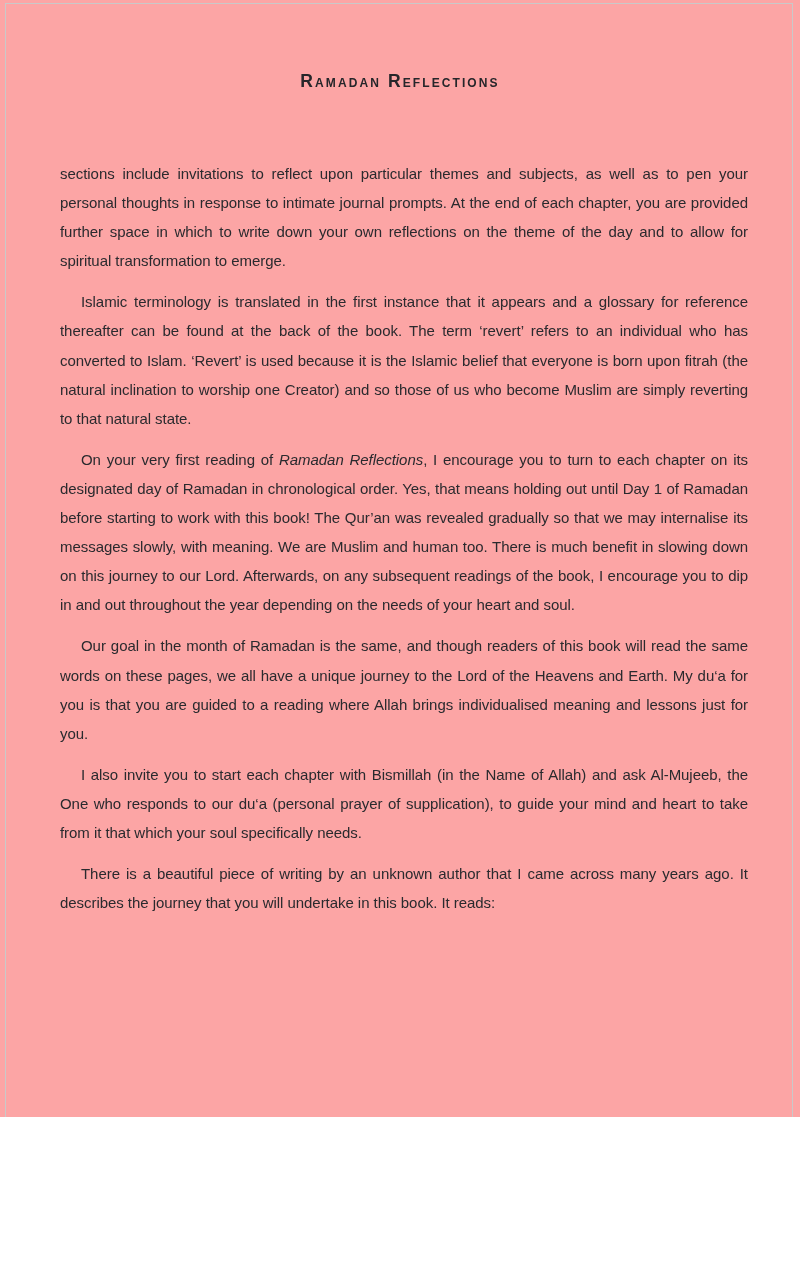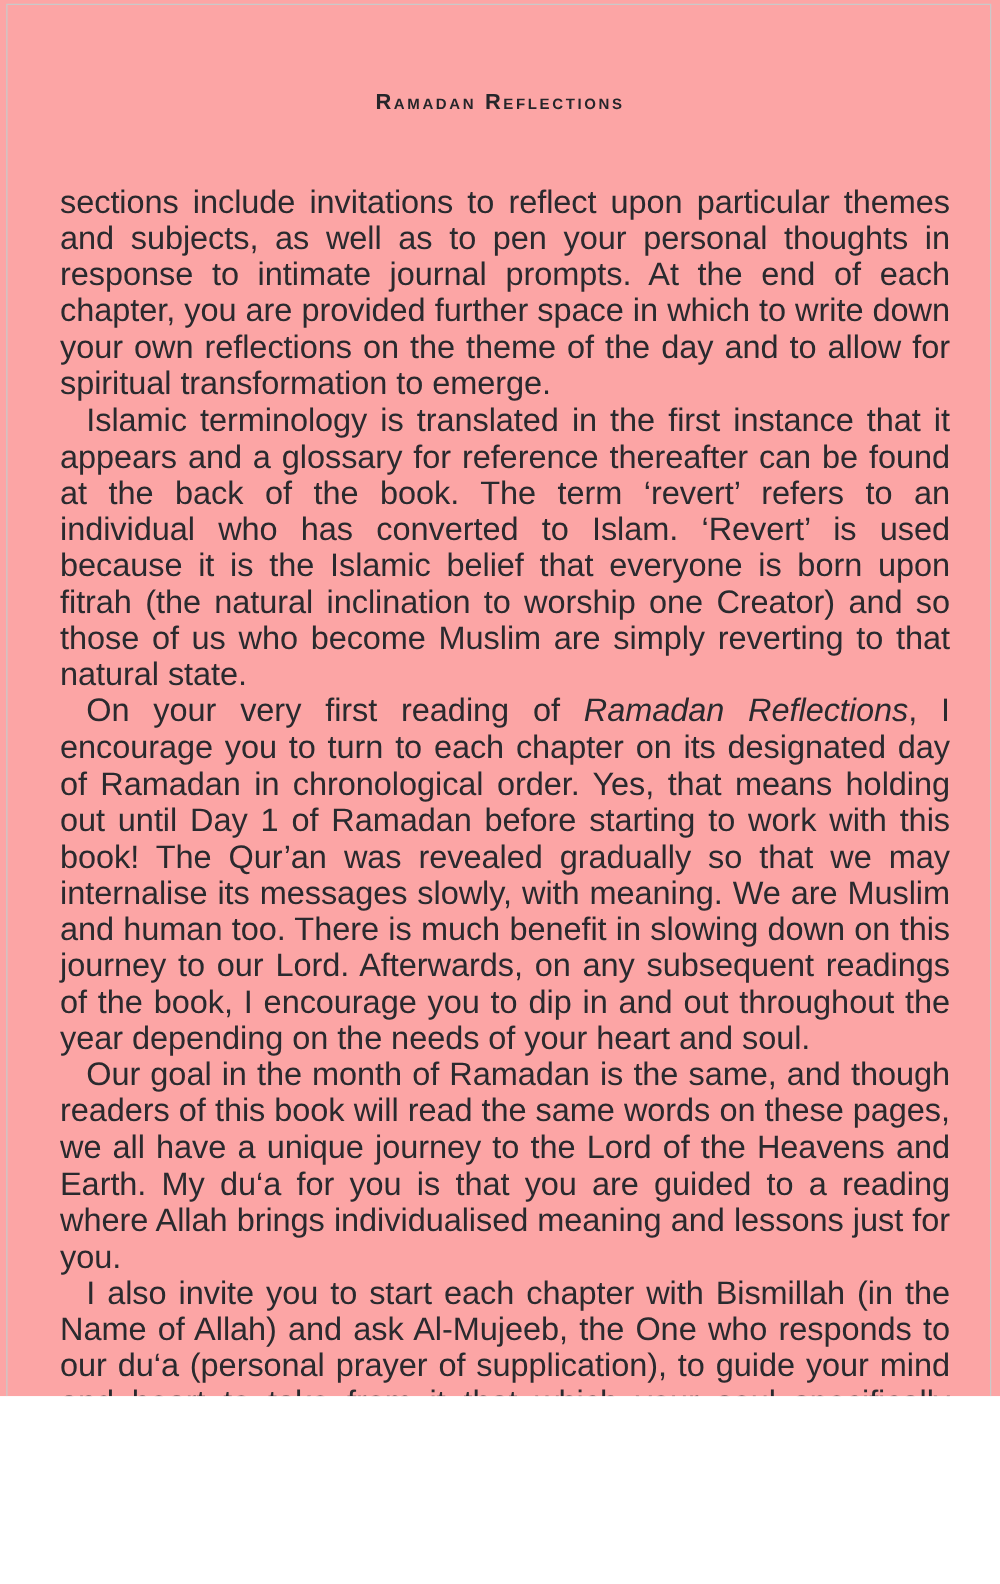--- a/index.html
+++ b/index.html
@@ -45,22 +45,22 @@
   }
 
   .text-block {
     position: absolute;
     left: 48px;
     top: 147px;
     width: 712px;
   }
 
   .para {
-    margin: 0;
-    font-size: 26px;
+    margin: 12px;
+    font-size: 15px;
     line-height: 29.1px;
     color: #2a2a2e;
     text-align: justify;
     text-justify: inter-word;
     font-weight: 450;
     letter-spacing: -0.05px;
     -webkit-hyphens: none;
     hyphens: none;
   }
 
@@ -93,17 +93,18 @@
   <div class="page-border"></div>
 
   <div class="running-head">Ramadan Reflections</div>
 
   <div class="text-block">
     <p class="para"><span>sections include invitations to reflect upon particular themes and subjects, as well as to pen your personal thoughts in response to intimate journal prompts. At the end of each chapter, you are provided further space in which to write down your own reflections on the theme of the day and to allow for spiritual transformation to emerge.</span></p>
     <p class="para"><span>Islamic terminology is translated in the first instance that it appears and a glossary for reference thereafter can be found at the back of the book. The term ‘revert’ refers to an individual who has converted to Islam. ‘Revert’ is used because it is the Islamic belief that everyone is born upon fitrah (the natural inclination to worship one Creator) and so those of us who become Muslim are simply reverting to that natural state.</span></p>
     <p class="para"><span>On your very first reading of </span><em>Ramadan Reflections</em><span>, I encourage you to turn to each chapter on its designated day of Ramadan in chronological order. Yes, that means holding out until Day 1 of Ramadan before starting to work with this book! The Qur’an was revealed gradually so that we may internalise its messages slowly, with meaning. We are Muslim and human too. There is much benefit in slowing down on this journey to our Lord. Afterwards, on any subsequent readings of the book, I encourage you to dip in and out throughout the year depending on the needs of your heart and soul.</span></p>
     <p class="para"><span>Our goal in the month of Ramadan is the same, and though readers of this book will read the same words on these pages, we all have a unique journey to the Lord of the Heavens and Earth. My du‘a for you is that you are guided to a reading where Allah brings individualised meaning and lessons just for you.</span></p>
     <p class="para"><span>I also invite you to start each chapter with Bismillah (in the Name of Allah) and ask Al-Mujeeb, the One who responds to our du‘a (personal prayer of supplication), to guide your mind and heart to take from it that which your soul specifically needs.</span></p>
+    <p class="para"><span>There is a beautiful piece of writing by an unknown author that I came across many years ago. It describes the journey that you will undertake in this book. It reads:</span></p>
   </div>
 
   <div class="folio">viii</div>
 
 </div>
 
 </body></html>

